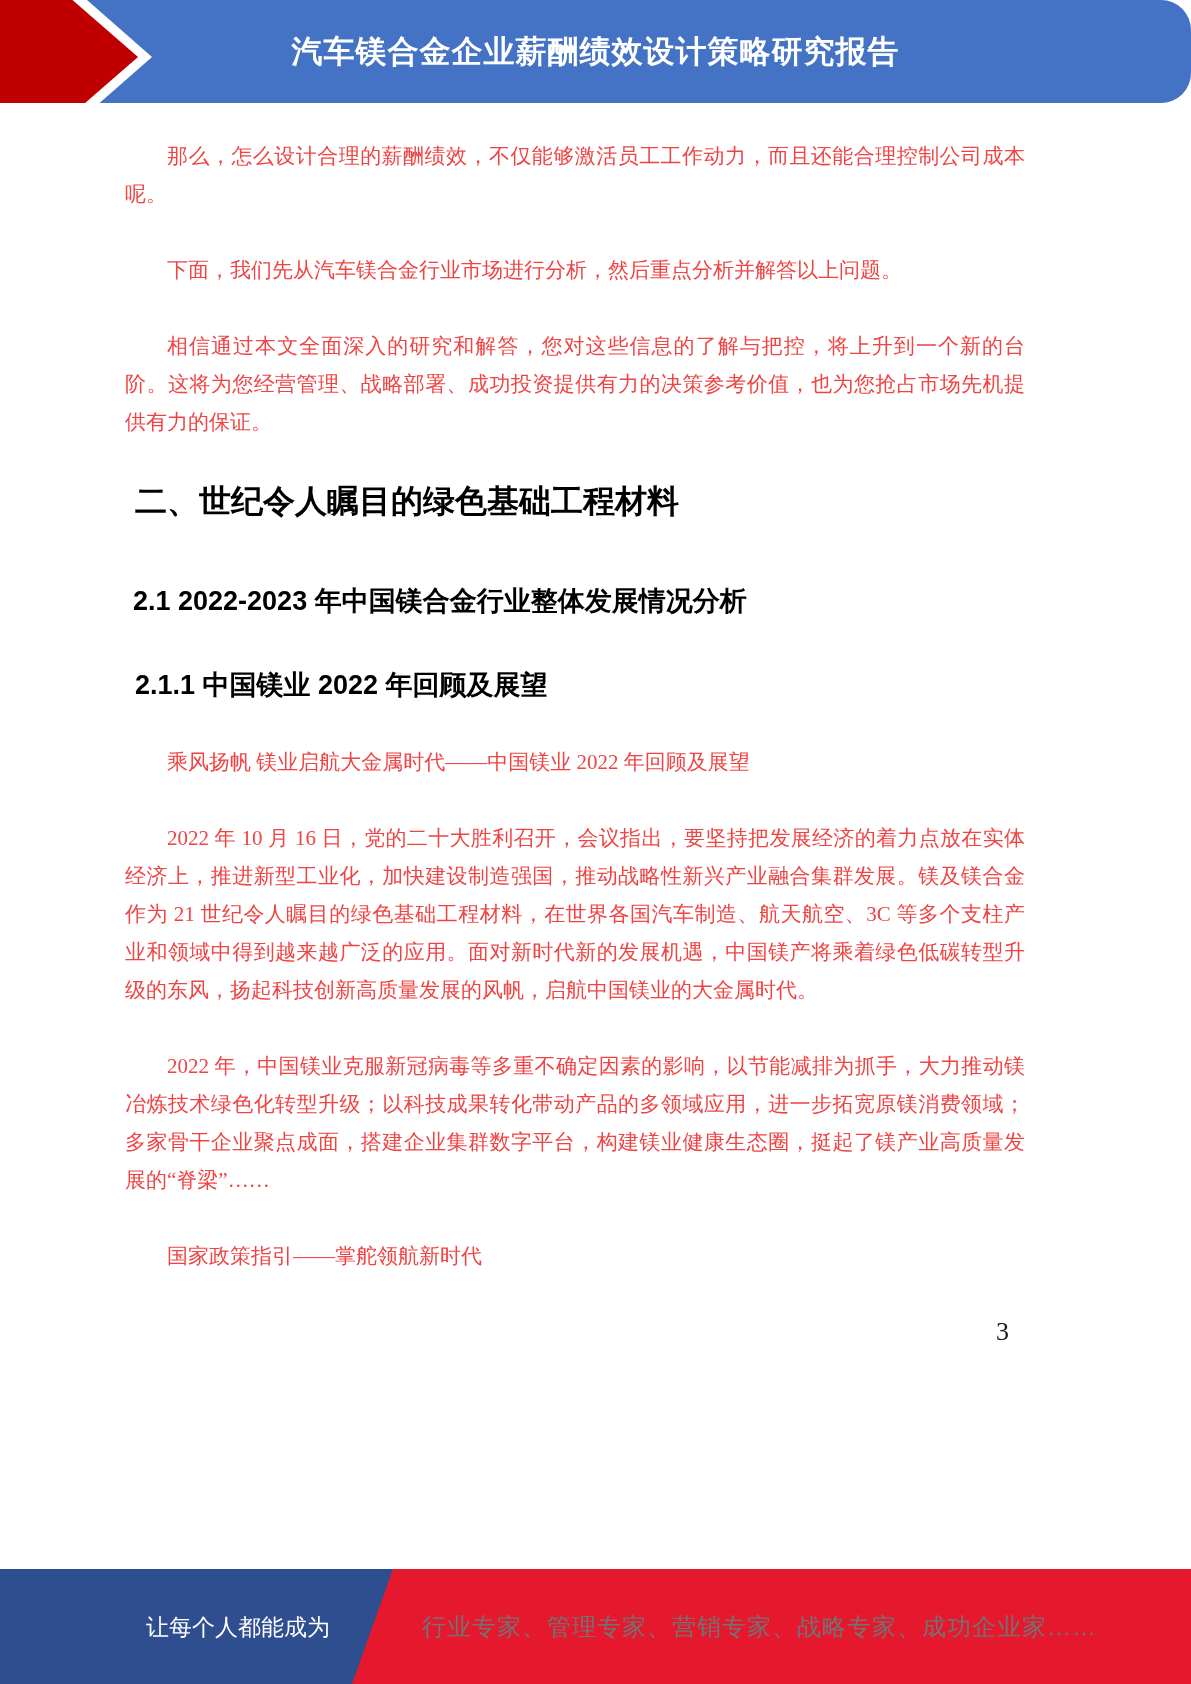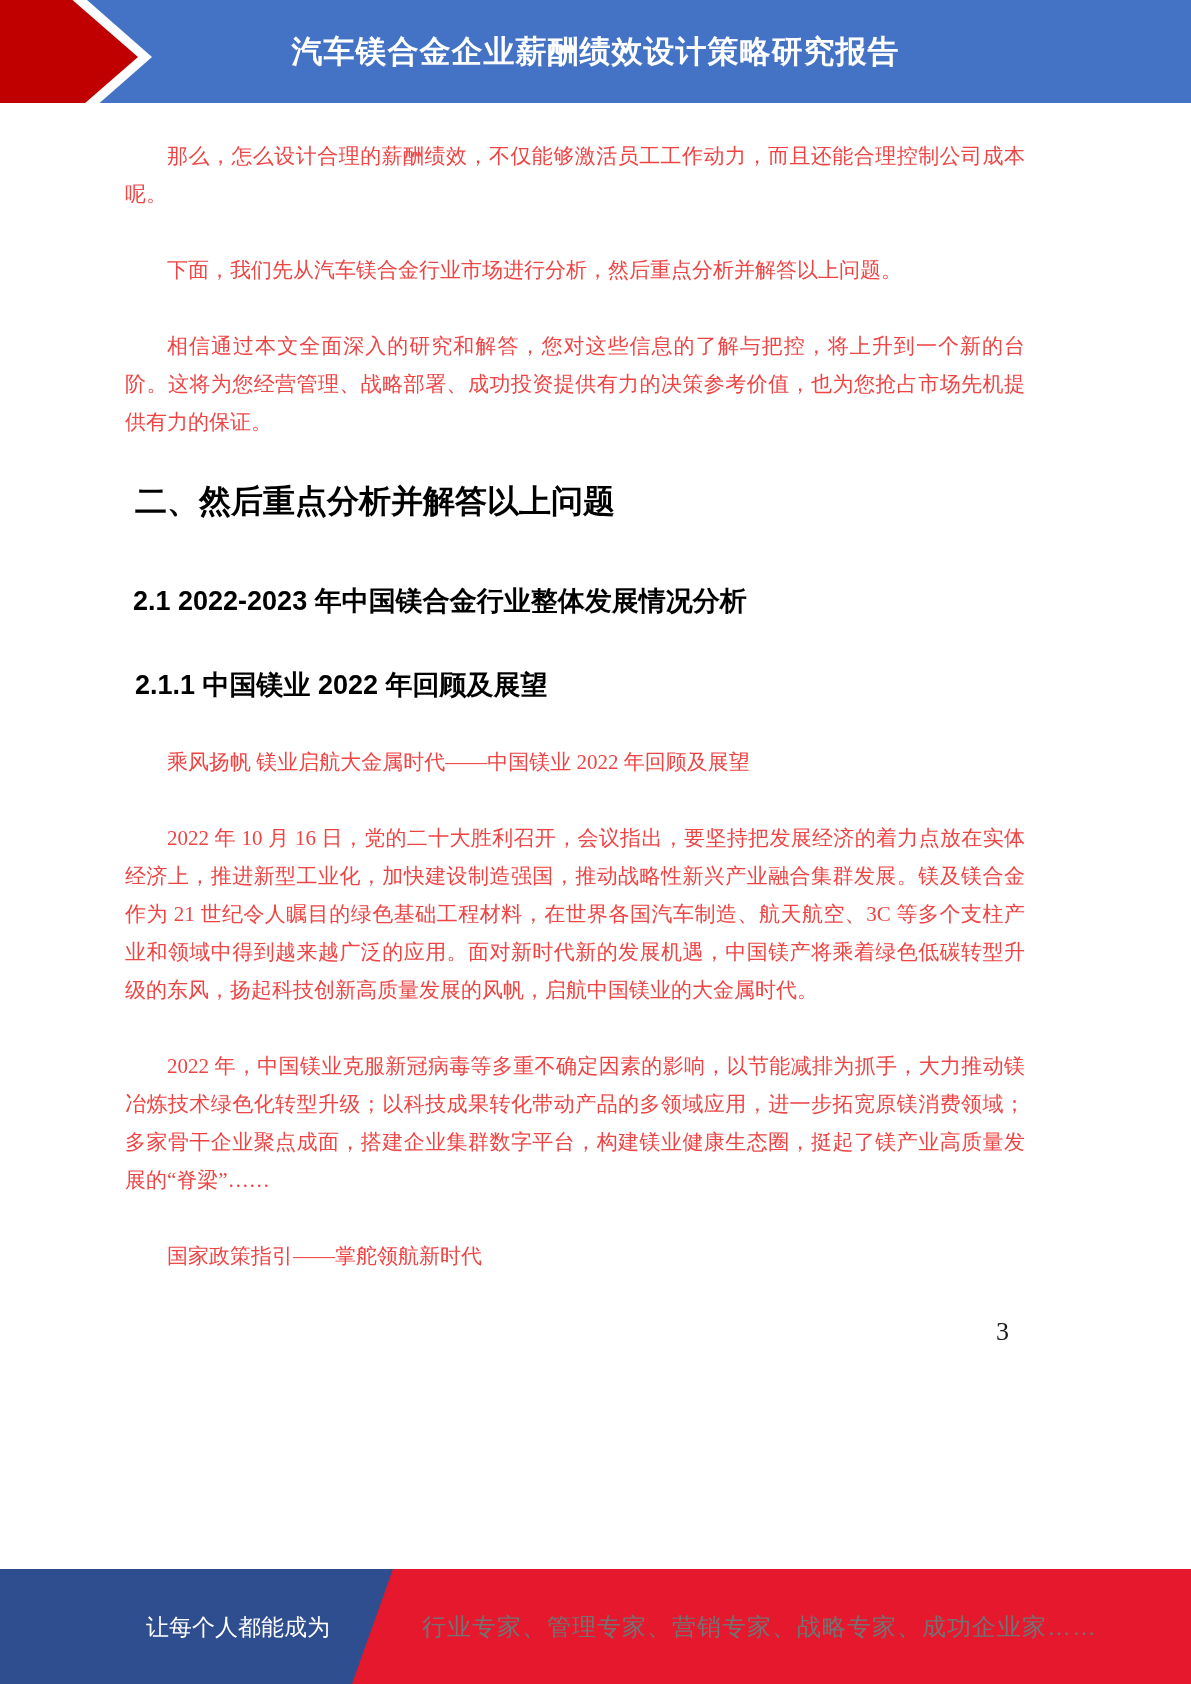--- a/index.html
+++ b/index.html
@@ -9,20 +9,21 @@
     background:#ffffff;
     overflow:hidden;
     font-family:"Liberation Serif","DejaVu Serif",serif;
     color:#1a1a1a;
   }
 
   
   .page-header{
     position:absolute;top:0;left:0;width:1191px;height:103px;
     background:#4472c4;
+    border-radius:30px;
   }
   .header-arrow{
     position:absolute;top:0;left:0;width:170px;height:103px;display:block;
   }
   .header-title{
     position:absolute;left:0;right:0;top:50%;
     transform:translateY(-50%);
     text-align:center;
     font-family:"Liberation Sans","DejaVu Sans",sans-serif;
     font-weight:700;font-size:31px;color:#ffffff;letter-spacing:1px;
@@ -91,21 +92,21 @@
       <polygon points="0,-50 30,-50 152,57 30,164 0,164" fill="#ffffff"></polygon>
       <polygon points="0,-50 15,-50 138,57 15,164 0,164" fill="#c00000"></polygon>
     </svg>
     <div class="header-title">汽车镁合金企业薪酬绩效设计策略研究报告</div>
   </header>
 
   <main class="doc-body">
     <p>那么，怎么设计合理的薪酬绩效，不仅能够激活员工工作动力，而且还能合理控制公司成本呢。</p>
     <p>下面，我们先从汽车镁合金行业市场进行分析，然后重点分析并解答以上问题。</p>
     <p>相信通过本文全面深入的研究和解答，您对这些信息的了解与把控，将上升到一个新的台阶。这将为您经营管理、战略部署、成功投资提供有力的决策参考价值，也为您抢占市场先机提供有力的保证。</p>
-    <h1>二、然后重点分析并解答以上问题</h1>
+    <h1>二、世纪令人瞩目的绿色基础工程材料</h1>
     <h2>2.1 2022-2023 年中国镁合金行业整体发展情况分析</h2>
     <h3>2.1.1 中国镁业 2022 年回顾及展望</h3>
     <p>乘风扬帆 镁业启航大金属时代——中国镁业 2022 年回顾及展望</p>
     <p>2022 年 10 月 16 日，党的二十大胜利召开，会议指出，要坚持把发展经济的着力点放在实体经济上，推进新型工业化，加快建设制造强国，推动战略性新兴产业融合集群发展。镁及镁合金作为 21 世纪令人瞩目的绿色基础工程材料，在世界各国汽车制造、航天航空、3C 等多个支柱产业和领域中得到越来越广泛的应用。面对新时代新的发展机遇，中国镁产将乘着绿色低碳转型升级的东风，扬起科技创新高质量发展的风帆，启航中国镁业的大金属时代。</p>
     <p>2022 年，中国镁业克服新冠病毒等多重不确定因素的影响，以节能减排为抓手，大力推动镁冶炼技术绿色化转型升级；以科技成果转化带动产品的多领域应用，进一步拓宽原镁消费领域；多家骨干企业聚点成面，搭建企业集群数字平台，构建镁业健康生态圈，挺起了镁产业高质量发展的“脊梁”……</p>
     <p>国家政策指引——掌舵领航新时代</p>
     <div class="page-number">3</div>
   </main>
 
   <footer class="page-footer">

